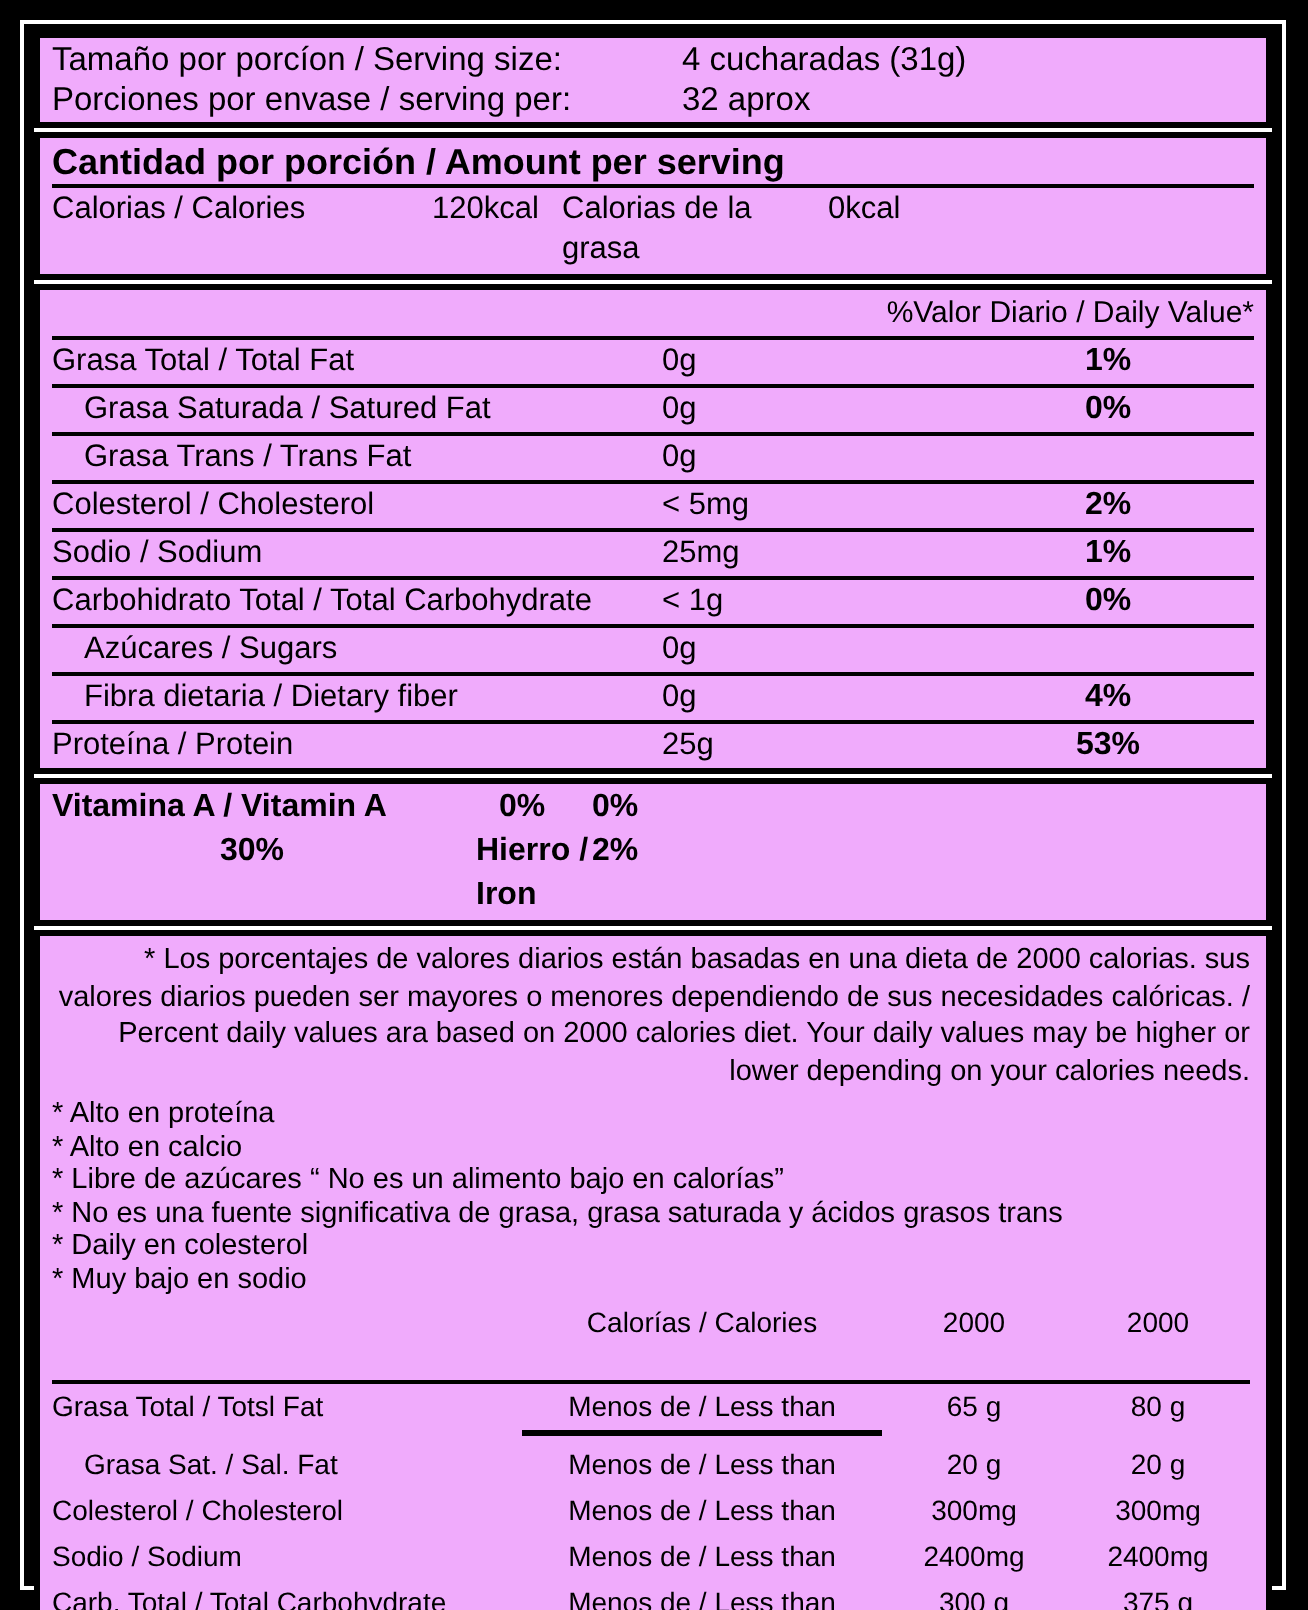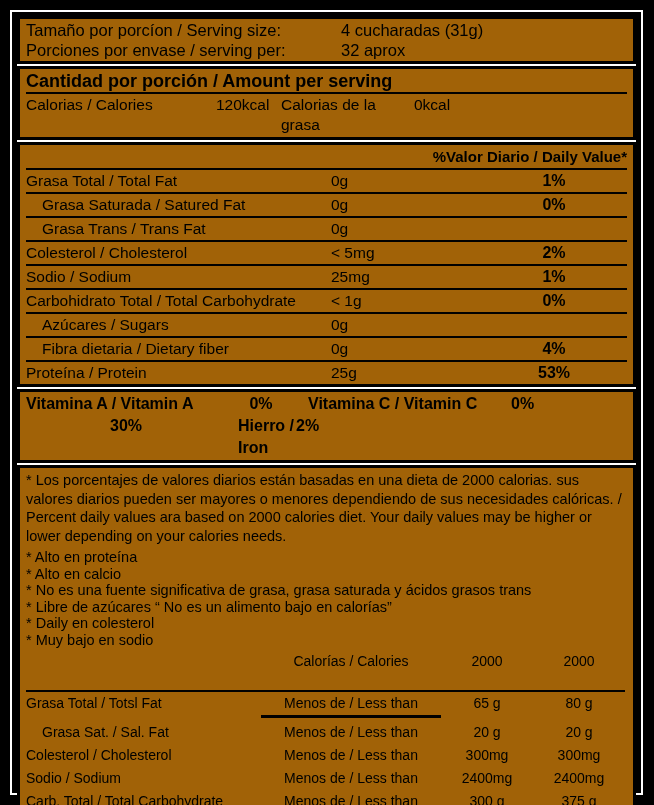--- a/index.html
+++ b/index.html
@@ -13,45 +13,45 @@
   .frame {
     position: absolute; top: 10px; left: 10px; right: 11px; bottom: 10px;
     border: 2px solid #fff;
     background: #000;
     padding: 4px 5px;
   }
   .stack {
     display: flex; flex-direction: column; gap: 2px;
     background: #fff; height: 100%;
   }
-  .box { background: #a16207; border: 3px solid #000; padding: 1px 6px; }
+  .box { background: #f0abfc; border: 3px solid #000; padding: 1px 6px; }
 
   
   .srow { display: grid; grid-template-columns: 315px 1fr; font-size: 16.5px; line-height: 20px; }
 
   
   .sec-header { font-size: 18px; font-weight: bold; line-height: 21px; padding-top: 1px; }
   .rule { border-top: 2px solid #000; }
   .calrow { display: grid; grid-template-columns: 190px 65px 133px 1fr; font-size: 15.5px; line-height: 20px; padding: 1px 0; }
   .b { font-weight: normal; }
 
   
-  .dv-head { text-align: right; font-weight: bold; font-size: 15px; line-height: 19px; padding: 2px 0; }
+  .dv-head { text-align: right; font-weight: normal; font-size: 15px; line-height: 19px; padding: 2px 0; }
   .nrow { display: grid; grid-template-columns: 305px 150px 1fr; border-top: 2px solid #000; font-size: 15.5px; line-height: 20px; padding: 1px 0; }
   .nrow .ind { padding-left: 16px; }
   .nrow .dv { text-align: center; font-weight: bold; font-size: 16px; }
 
   
   .vrow { display: grid; grid-template-columns: 200px 70px 215px 1fr; font-weight: bold; font-size: 16px; line-height: 22px; }
   .vrow .v1 { text-align: center; }
   .vrow .l2 { padding-left: 12px; }
 
   
   .foot { padding: 3px 8px 2px 6px; }
-  .para { font-size: 14.5px; line-height: 18.5px; }
+  .para { font-size: 14.5px; line-height: 18.5px; text-align: right; }
   .claims { margin-top: 4px; font-size: 14.5px; line-height: 16.5px; }
   .refhead { display: grid; grid-template-columns: 235px 180px 1fr 1fr; font-size: 14px; line-height: 18px; margin-top: 4px; padding-bottom: 20px; }
   .refhead .c { text-align: center; }
   .refrow { display: grid; grid-template-columns: 235px 180px 1fr 1fr; font-size: 14px; line-height: 17px; padding: 3px 0; }
   .refrow .c { text-align: center; }
   .refrow .ind { padding-left: 16px; }
   .refrow .uline { border-bottom: 3px solid #000; padding-bottom: 3px; }
   .cpg { border-top: 2px solid #000; margin-top: 2px; padding-top: 2px; font-size: 15.2px; line-height: 19px; }
 </style>
 </head>
@@ -128,38 +128,37 @@
         <span class="b">Proteína / Protein</span>
         <span>25g</span>
         <span class="dv">53%</span>
       </div>
     </div>
 
     <div class="box">
       <div class="vrow">
         <span>Vitamina A  / Vitamin A</span>
         <span class="v1">0%</span>
-        <span class="l2">Vitamina C  / Vitamin C</span>
         <span>0%</span>
       </div>
       <div class="vrow">
         <span class="v1">30%</span>
         <span class="l2">Hierro / Iron</span>
         <span>2%</span>
       </div>
     </div>
 
     <div class="box foot">
       <div class="para">* Los  porcentajes de valores diarios están basadas en una dieta de 2000 calorias. sus valores diarios  pueden ser mayores o menores dependiendo de sus necesidades calóricas. / Percent daily values ara  based on 2000 calories diet. Your daily values may be higher or lower depending on your calories needs.</div>
 
       <div class="claims">
         <div>* Alto en proteína</div>
         <div>* Alto en calcio</div>
+        <div>* Libre de azúcares  “ No es un alimento bajo en calorías”</div>
         <div>* No es una fuente significativa de grasa, grasa saturada y ácidos grasos trans</div>
-        <div>* Libre de azúcares  “ No es un alimento bajo en calorías”</div>
         <div>* Daily en colesterol</div>
         <div>* Muy bajo en sodio</div>
       </div>
 
       <div class="refhead">
         <span></span>
         <span class="c b">Calorías / Calories</span>
         <span class="c">2000</span>
         <span class="c">2000</span>
       </div>

